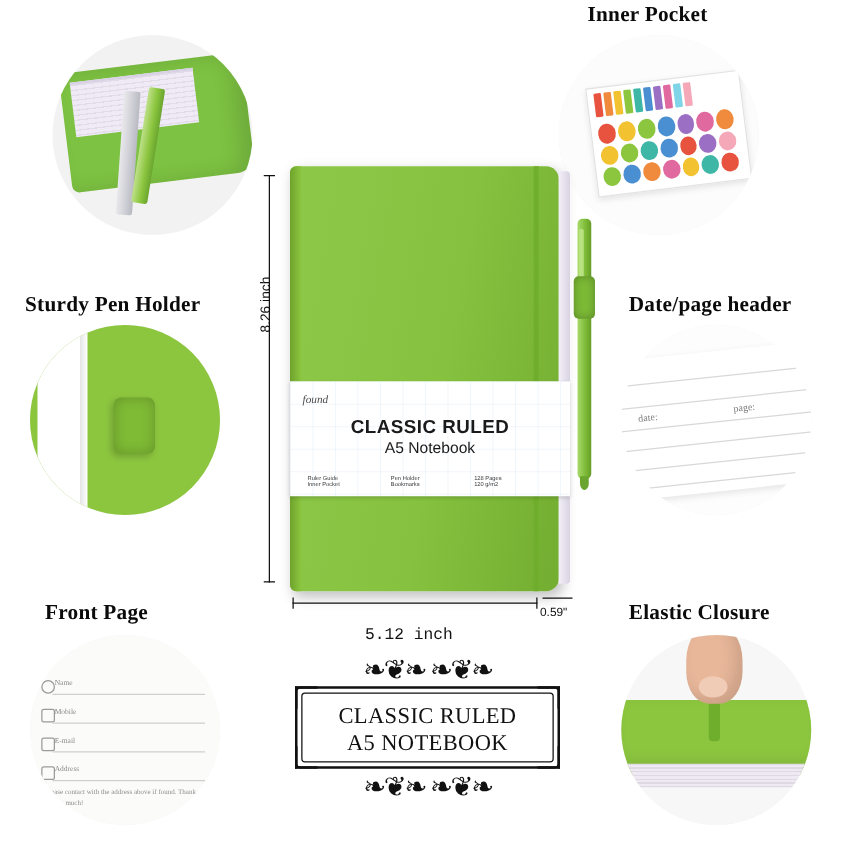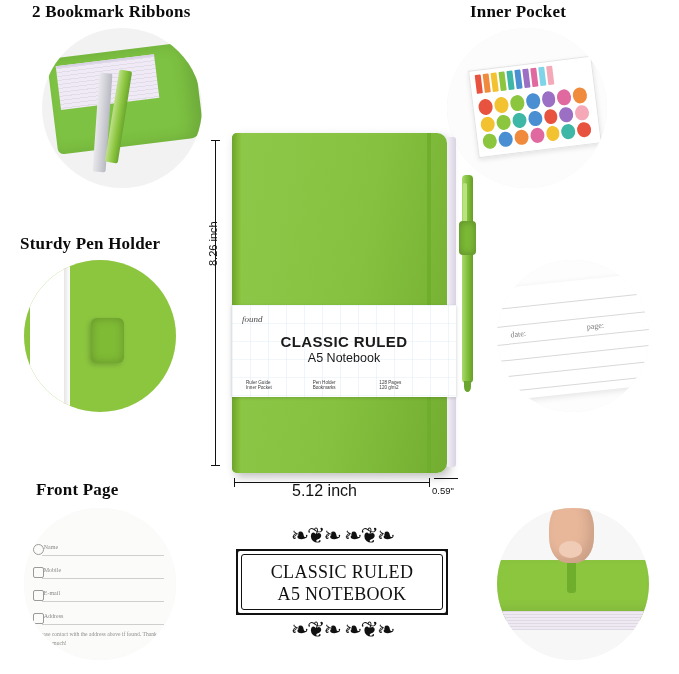--- a/index.html
+++ b/index.html
@@ -453,23 +453,24 @@
     top:-4px;
     width: 1px;
     height: 9px;
     background: #111;
   }
   .dim-h-line:before { left: 0; }
   .dim-h-line:after { right: 0; }
   .dim-h {
     position: absolute;
     left: 292px;
-    top: 482px;
-    font-size: 16px;
+    top: 500px;
+    font-size: 13px;
     color: #111;
+    font-family: Liberation Mono, monospace;
   }
   .dim-d {
     position: absolute;
     left: 432px;
     top: 485px;
     font-size: 9.5px;
     color: #111;
   }
   .dim-d-line {
     position: absolute;
@@ -532,21 +533,20 @@
     width: 16px;
     height: 16px;
     border: 2px solid #111;
   }
 </style>
 </head>
 <body>
 
 <div class="stage">
 
-  <div class="callout-label" style="left:32px; top:2px;">2 Bookmark Ribbons</div>
   <div class="bubble" style="left:42px; top:28px; width:160px; height:160px;">
     <div class="bk-book"></div>
     <div class="bk-pages"></div>
     <div class="ribbon-a"></div>
     <div class="ribbon-b"></div>
   </div>
 
   <div class="callout-label" style="left:470px; top:2px;">Inner Pocket</div>
   <div class="bubble" style="left:447px; top:28px; width:160px; height:160px;">
     <div class="ip-bg"></div>
@@ -589,20 +589,21 @@
     </div>
   </div>
 
   <div class="callout-label" style="left:20px; top:234px;">Sturdy Pen Holder</div>
   <div class="bubble" style="left:24px; top:260px; width:152px; height:152px;">
     <div class="ph-cover"></div>
     <div class="ph-edge"></div>
     <div class="ph-loop"></div>
   </div>
 
+  <div class="callout-label" style="left:503px; top:234px;">Date/page header</div>
   <div class="bubble" style="left:497px; top:260px; width:152px; height:152px;">
     <div class="dp-bg"></div>
     <div class="dp-sheet">
       <div class="dp-rule" style="top:18%"></div>
       <div class="dp-rule" style="top:34%"></div>
       <div class="dp-rule" style="top:50%"></div>
       <div class="dp-rule" style="top:64%"></div>
       <div class="dp-rule" style="top:78%"></div>
       <div class="dp-rule" style="top:92%"></div>
       <div class="dp-txt" style="left:16%; top:38%;">date:</div>
@@ -626,20 +627,21 @@
     <div class="fp-field" style="top:54%;">E-mail</div>
     <div class="fp-line" style="top:61%"></div>
 
     <div class="fp-ico" style="top:69%;"></div>
     <div class="fp-field" style="top:69%;">Address</div>
     <div class="fp-line" style="top:76%"></div>
 
     <div class="fp-note">Please contact with the address above if found. Thank you so much!</div>
   </div>
 
+  <div class="callout-label" style="left:503px; top:480px;">Elastic Closure</div>
   <div class="bubble" style="left:497px; top:508px; width:152px; height:152px;">
     <div class="ec-bg"></div>
     <div class="ec-cover"></div>
     <div class="ec-pages"></div>
     <div class="ec-band"></div>
     <div class="ec-finger"></div>
     <div class="ec-nail"></div>
   </div>
 
   <div class="product">

